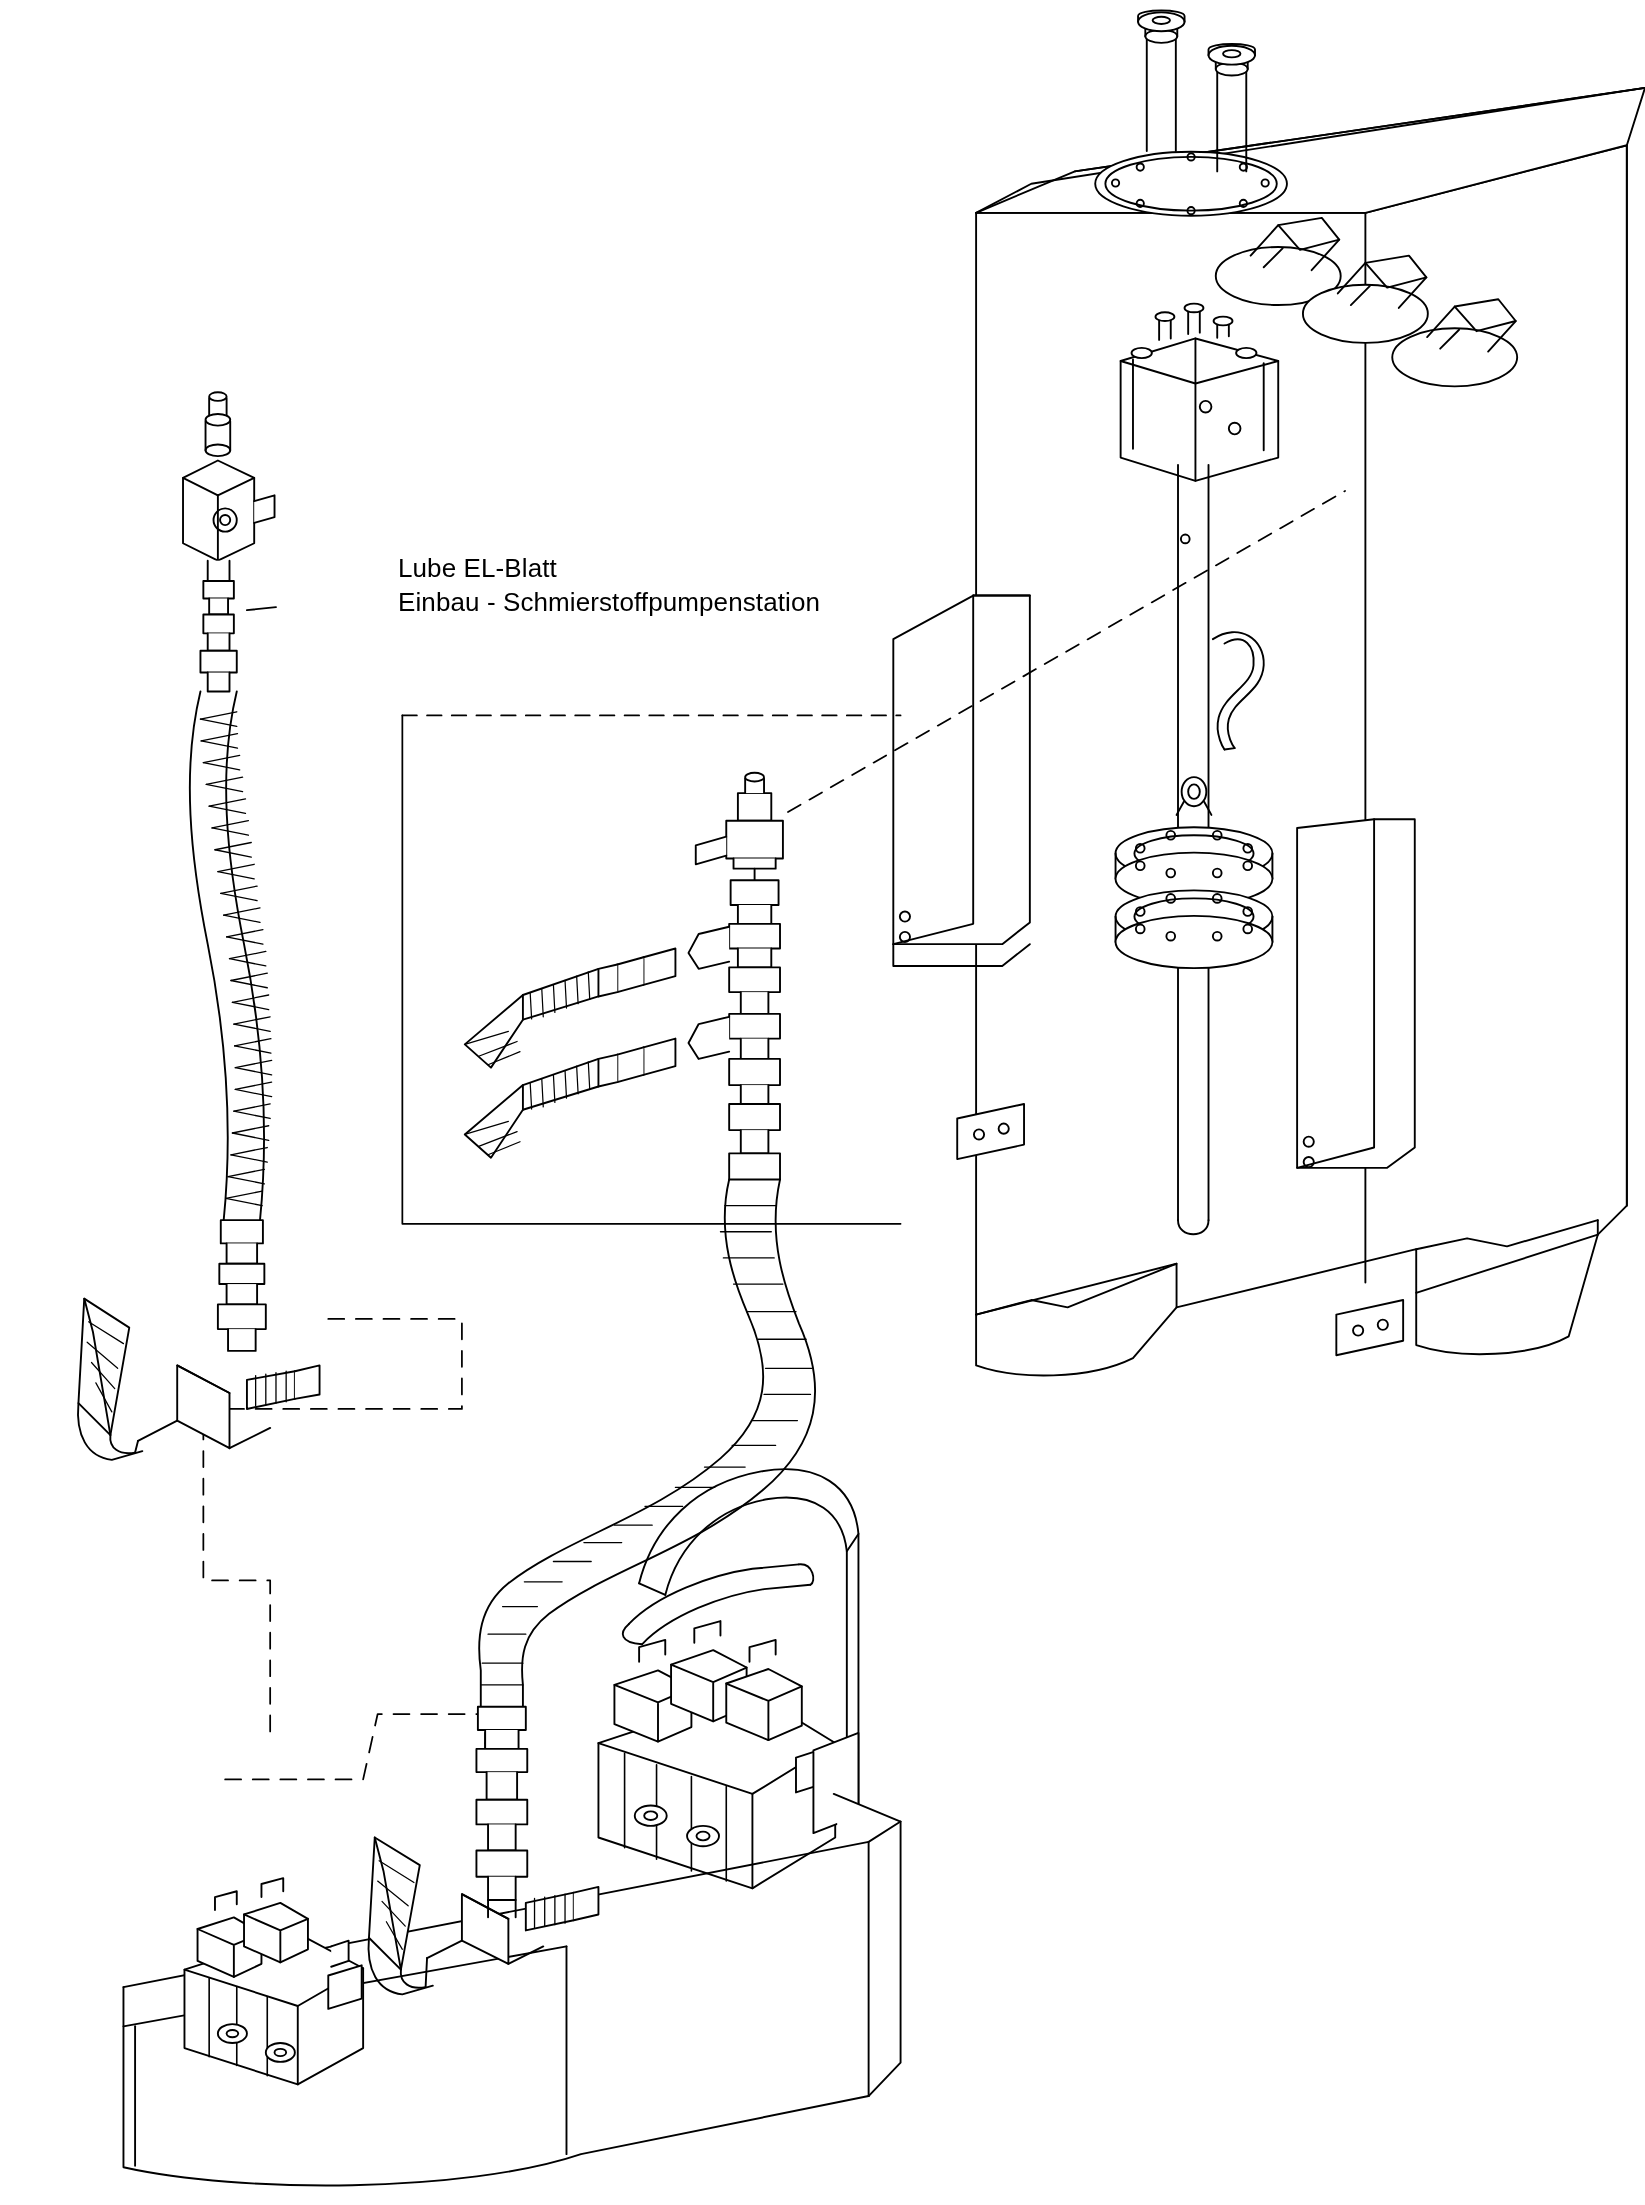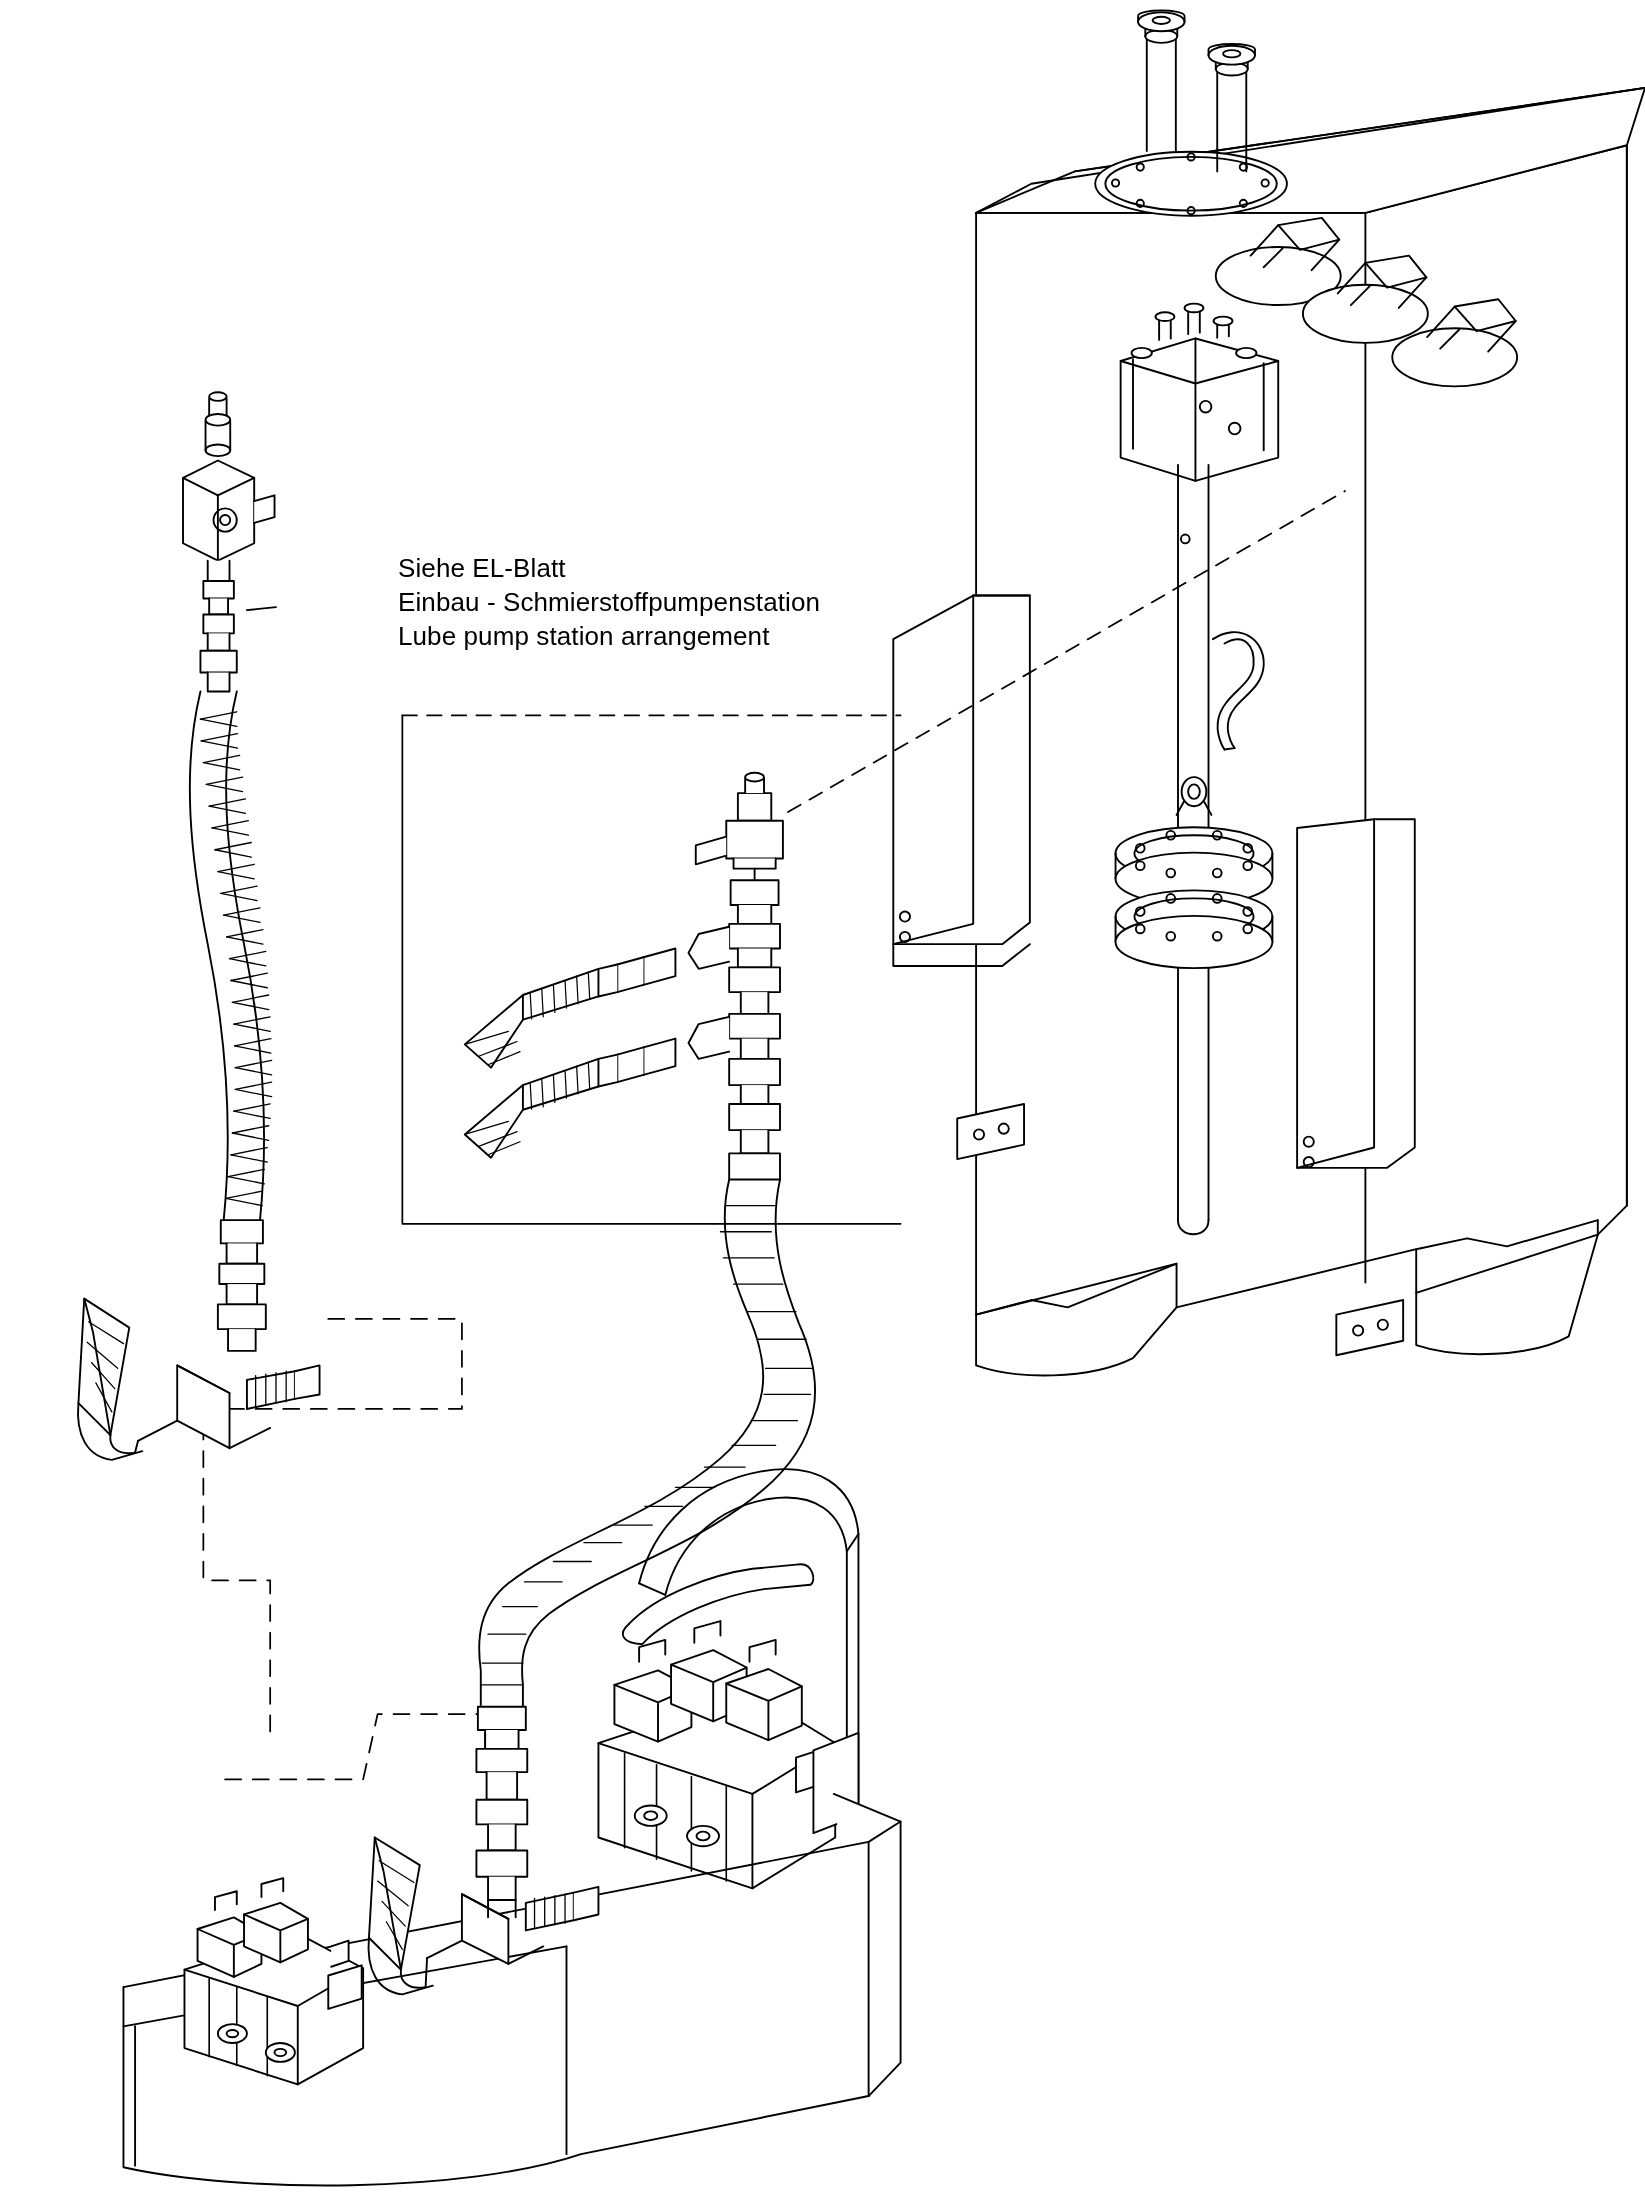--- a/index.html
+++ b/index.html
@@ -457,19 +457,18 @@
     </g>
 
     <g>
       <path d="M672 2616 L672 2640"></path>
       <path d="M710 2616 L710 2640"></path>
     </g>
 
   </svg>
 
   <div class="note-block">
-    <span class="note-line">Siehe EL-Blatt</span>
+    <span class="note-line">Lube EL-Blatt</span>
     <span class="note-line">Einbau - Schmierstoffpumpenstation</span>
-    <span class="note-line">Lube pump station arrangement</span>
   </div>
 
 </div>
 
 
 </body></html>

